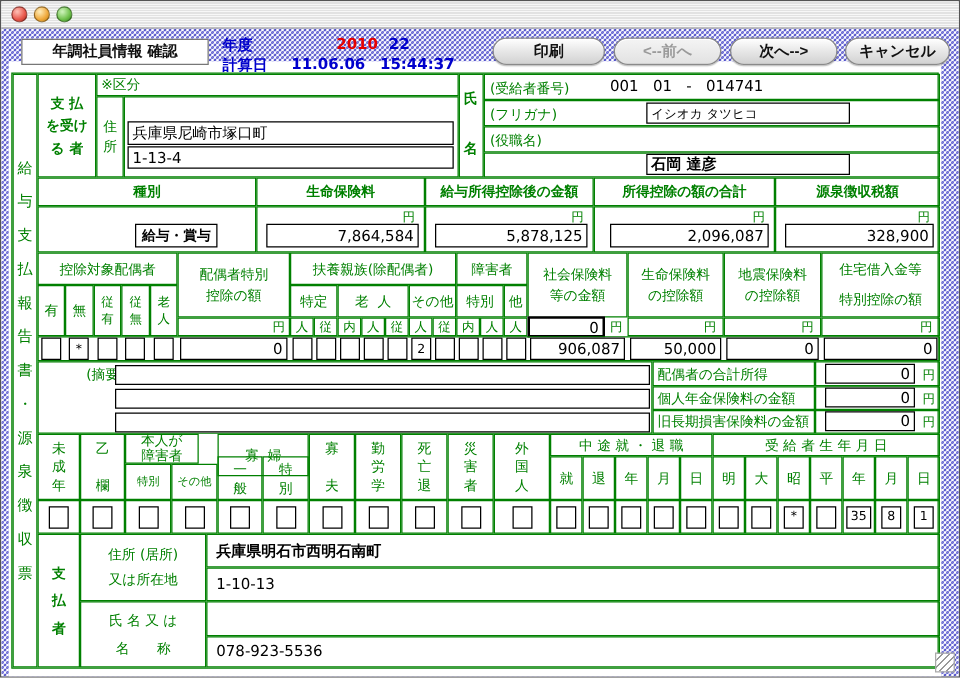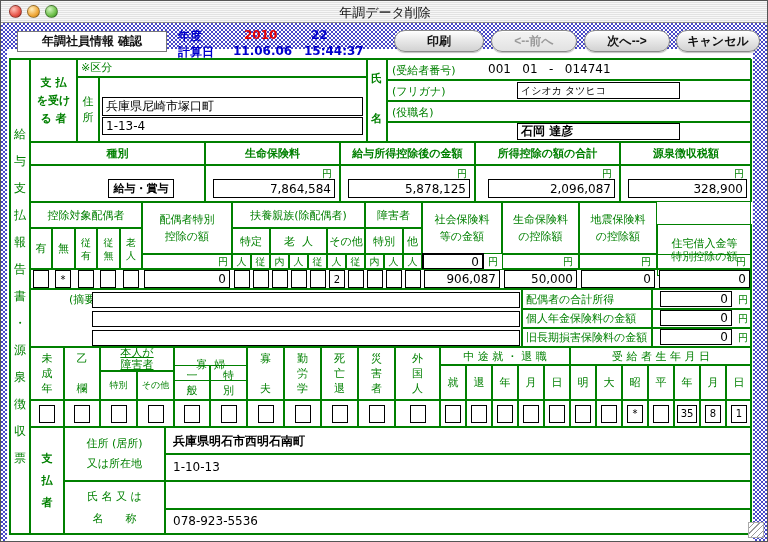--- a/index.html
+++ b/index.html
@@ -55,30 +55,29 @@
 </style>
 </head>
 <body>
 
 <div class="window">
 
   <div class="titlebar">
     <span class="tl red"></span>
     <span class="tl yellow"></span>
     <span class="tl green"></span>
-    <div class="title">年調データ削除</div>
   </div>
 
   <div class="body">
     <div class="content"></div>
   </div>
 
   <div class="modebox">年調社員情報 確認</div>
   <div class="hlabel" style="left:177px;top:27px;">年度</div>
-  <div class="hlabel hred" style="left:243px;top:27px;">2010</div>
+  <div class="hlabel hred" style="left:243px;top:27px;padding-left:25px;">2010</div>
   <div class="hlabel" style="left:310px;top:27px;">22</div>
   <div class="hlabel" style="left:177px;top:43px;">計算日</div>
   <div class="hlabel" style="left:232px;top:43px;">11.06.06</div>
   <div class="hlabel" style="left:303px;top:43px;">15:44:37</div>
   <button class="btn" style="left:393px;width:90px;">印刷</button>
   <button class="btn disabled" style="left:490px;width:86px;">&lt;--前へ</button>
   <button class="btn" style="left:583px;width:86px;">次へ--&gt;</button>
   <button class="btn" style="left:675px;width:84px;">キャンセル</button>
 
   <div id="form">
@@ -181,21 +180,21 @@
     <div class="vbox num" style="left:412px;top:194px;width:62px;height:17px;border-width:2px;">0</div>
     <div class="yen" style="left:478px;top:196px;">円</div>
     <div class="cell ctr pre f11" style="left:492px;top:143px;width:77px;height:52px;line-height:17px;">生命保険料
 の控除額</div>
     <div class="cell" style="left:492px;top:195px;width:77px;height:15px;"></div>
     <div class="yen" style="left:553px;top:196px;">円</div>
     <div class="cell ctr pre f11" style="left:569px;top:143px;width:78px;height:52px;line-height:17px;">地震保険料
 の控除額</div>
     <div class="cell" style="left:569px;top:195px;width:78px;height:15px;"></div>
     <div class="yen" style="left:631px;top:196px;">円</div>
-    <div class="cell ctr pre f11" style="left:647px;top:143px;width:95px;height:52px;line-height:13px;margin-top:22px;">住宅借入金等
+    <div class="cell ctr pre f11" style="left:647px;top:143px;width:95px;height:52px;line-height:24px;">住宅借入金等
 特別控除の額</div>
     <div class="cell" style="left:647px;top:195px;width:95px;height:15px;"></div>
     <div class="yen" style="left:726px;top:196px;">円</div>
 
     <div class="cell" style="left:20px;top:210px;width:722px;height:20px;"></div>
     <div class="chk" style="left:23px;top:211px;"></div>
     <div class="chk" style="left:45px;top:211px;">*</div>
     <div class="chk" style="left:68px;top:211px;"></div>
     <div class="chk" style="left:90px;top:211px;"></div>
     <div class="chk" style="left:113px;top:211px;"></div>
@@ -238,21 +237,21 @@
     <div class="cell" style="left:642px;top:269px;width:100px;height:19px;"></div>
     <div class="vbox num" style="left:650px;top:270px;width:72px;height:16px;">0</div>
     <div class="yen" style="left:728px;top:272px;">円</div>
 
     <div class="cell ctr pre f11" style="left:20px;top:288px;width:34px;height:53px;line-height:15px;">未
 成
 年</div>
     <div class="cell ctr pre f11" style="left:54px;top:288px;width:36px;height:53px;line-height:15px;">乙
 
 欄</div>
-    <div class="cell ctr pre f11" style="left:90px;top:288px;width:74px;height:24px;line-height:12px;text-decoration:underline;">本人が
+    <div class="cell ctr pre f11" style="left:90px;top:288px;width:59px;height:24px;line-height:12px;">本人が
 障害者</div>
     <div class="cell ctr f9" style="left:90px;top:312px;width:37px;height:29px;">特別</div>
     <div class="cell ctr f9" style="left:127px;top:312px;width:37px;height:29px;">その他</div>
     <div class="cell ctr pre f11" style="left:164px;top:288px;width:73px;height:34px;">寡  婦</div>
     <div class="cell ctr pre f11" style="left:164px;top:306px;width:36px;height:35px;line-height:15px;">一
 般</div>
     <div class="cell ctr pre f11" style="left:200px;top:306px;width:37px;height:35px;line-height:15px;">特
 別</div>
     <div class="cell ctr pre f11" style="left:237px;top:288px;width:37px;height:53px;line-height:15px;">寡
 

